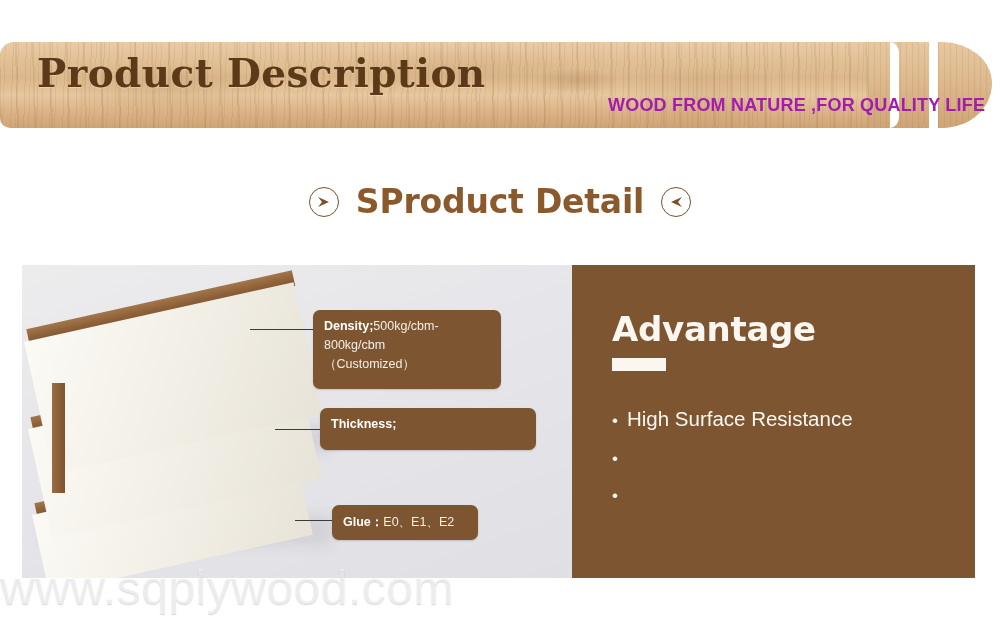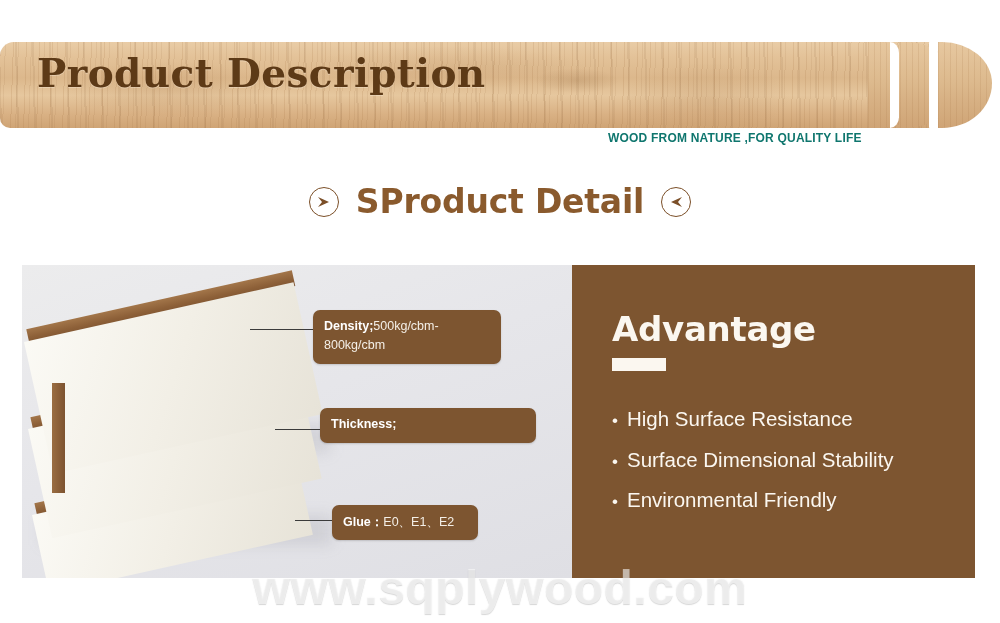--- a/index.html
+++ b/index.html
@@ -42,24 +42,23 @@
   .bar-title{
     position:absolute; left:37px; top:8px;
     font-family:"DejaVu Serif", serif;
     font-weight:bold; font-size:39px; letter-spacing:0.4px;
     color:#5d3a17;
     text-shadow:0 1px 0 rgba(255,255,255,0.25);
     z-index:3;
   }
   .bar-tagline{
     position:absolute; left:608px; top:53px;
-    font-size:12px; font-weight:bold; letter-spacing:0.2px;
-    color:#0f766e;
+    font-size:18px; font-weight:bold; letter-spacing:0.2px;
+    color:#a21caf;
     z-index:3;
-    margin-top:36px;
   }
   
   .curve{
     position:absolute; top:0; height:86px;
     background:
       repeating-linear-gradient(90deg,
         rgba(160,110,62,0.15) 0px, rgba(160,110,62,0.15) 1px,
         rgba(255,255,255,0) 1px, rgba(255,255,255,0) 6px),
       linear-gradient(180deg,#e7c8a0 0%,#ddba8e 45%,#cfa476 100%);
     border-top-right-radius:58px 48px;
@@ -113,21 +112,21 @@
   .shadow-soft{
     position:absolute; background:rgba(120,120,130,0.16); filter:blur(7px);
   }
 
   
   .callout{
     position:absolute;
     background:#7d5530;
     border-radius:7px;
     color:#f4efe7;
-    padding:7px 11px 9px 11px;
+    padding:7px 11px 16px 11px;
     font-size:12.5px;
     line-height:1.5;
     box-shadow:0 1px 2px rgba(0,0,0,0.16);
     z-index:6;
   }
   .callout b{ font-weight:bold; color:#ffffff; }
   .lead{
     position:absolute; height:1.4px; background:#3b3b3b; z-index:5;
   }
 
@@ -147,22 +146,21 @@
   .adv-list{ margin-top:38px; list-style:none; }
   .adv-list li{
     font-size:20.5px; color:#fbf7f0; line-height:1.0;
     margin-bottom:20px; display:flex; align-items:baseline; gap:9px;
   }
   .dot{ font-size:17px; line-height:1; }
 
   
   .wm{
     position:absolute; left:0; top:560px; width:1000px;
-    text-align:center;
-    font-size:48px; font-weight:bold; letter-spacing:0.5px;
+    font-size:48px; font-weight:normal; letter-spacing:0.5px;
     color:rgba(255,255,255,0.55);
     text-shadow:0 1px 1px rgba(120,120,120,0.30);
     z-index:20; pointer-events:none;
   }
 </style>
 </head>
 <body>
 
 <div class="header-wrap">
   <div class="wood-bar"></div>
@@ -225,32 +223,31 @@
   <div class="adv">
     <div class="adv-title">Advantage</div>
     <div class="adv-rule"></div>
     <ul class="adv-list">
       <li>
         <span class="dot">•</span>
         <span>High Surface Resistance</span>
       </li>
       <li>
         <span class="dot">•</span>
-        <span>Surface Dimensional Stability</span>
       </li>
       <li>
         <span class="dot">•</span>
-        <span>Environmental Friendly</span>
       </li>
     </ul>
   </div>
 </div>
 
 <div class="callout" style="left:313px; top:310px; width:188px;">
   <div><b>Density;</b><span>500kg/cbm-800kg/cbm</span></div>
+  <div>（Customized）</div>
 </div>
 
 <div class="callout" style="left:320px; top:408px; width:216px;">
   <div><b>Thickness;</b></div>
 </div>
 
 <div class="callout" style="left:332px; top:505px; width:146px; padding-top:8px; padding-bottom:8px;">
   <div><b>Glue：</b><span>E0、E1、E2</span></div>
 </div>
 

